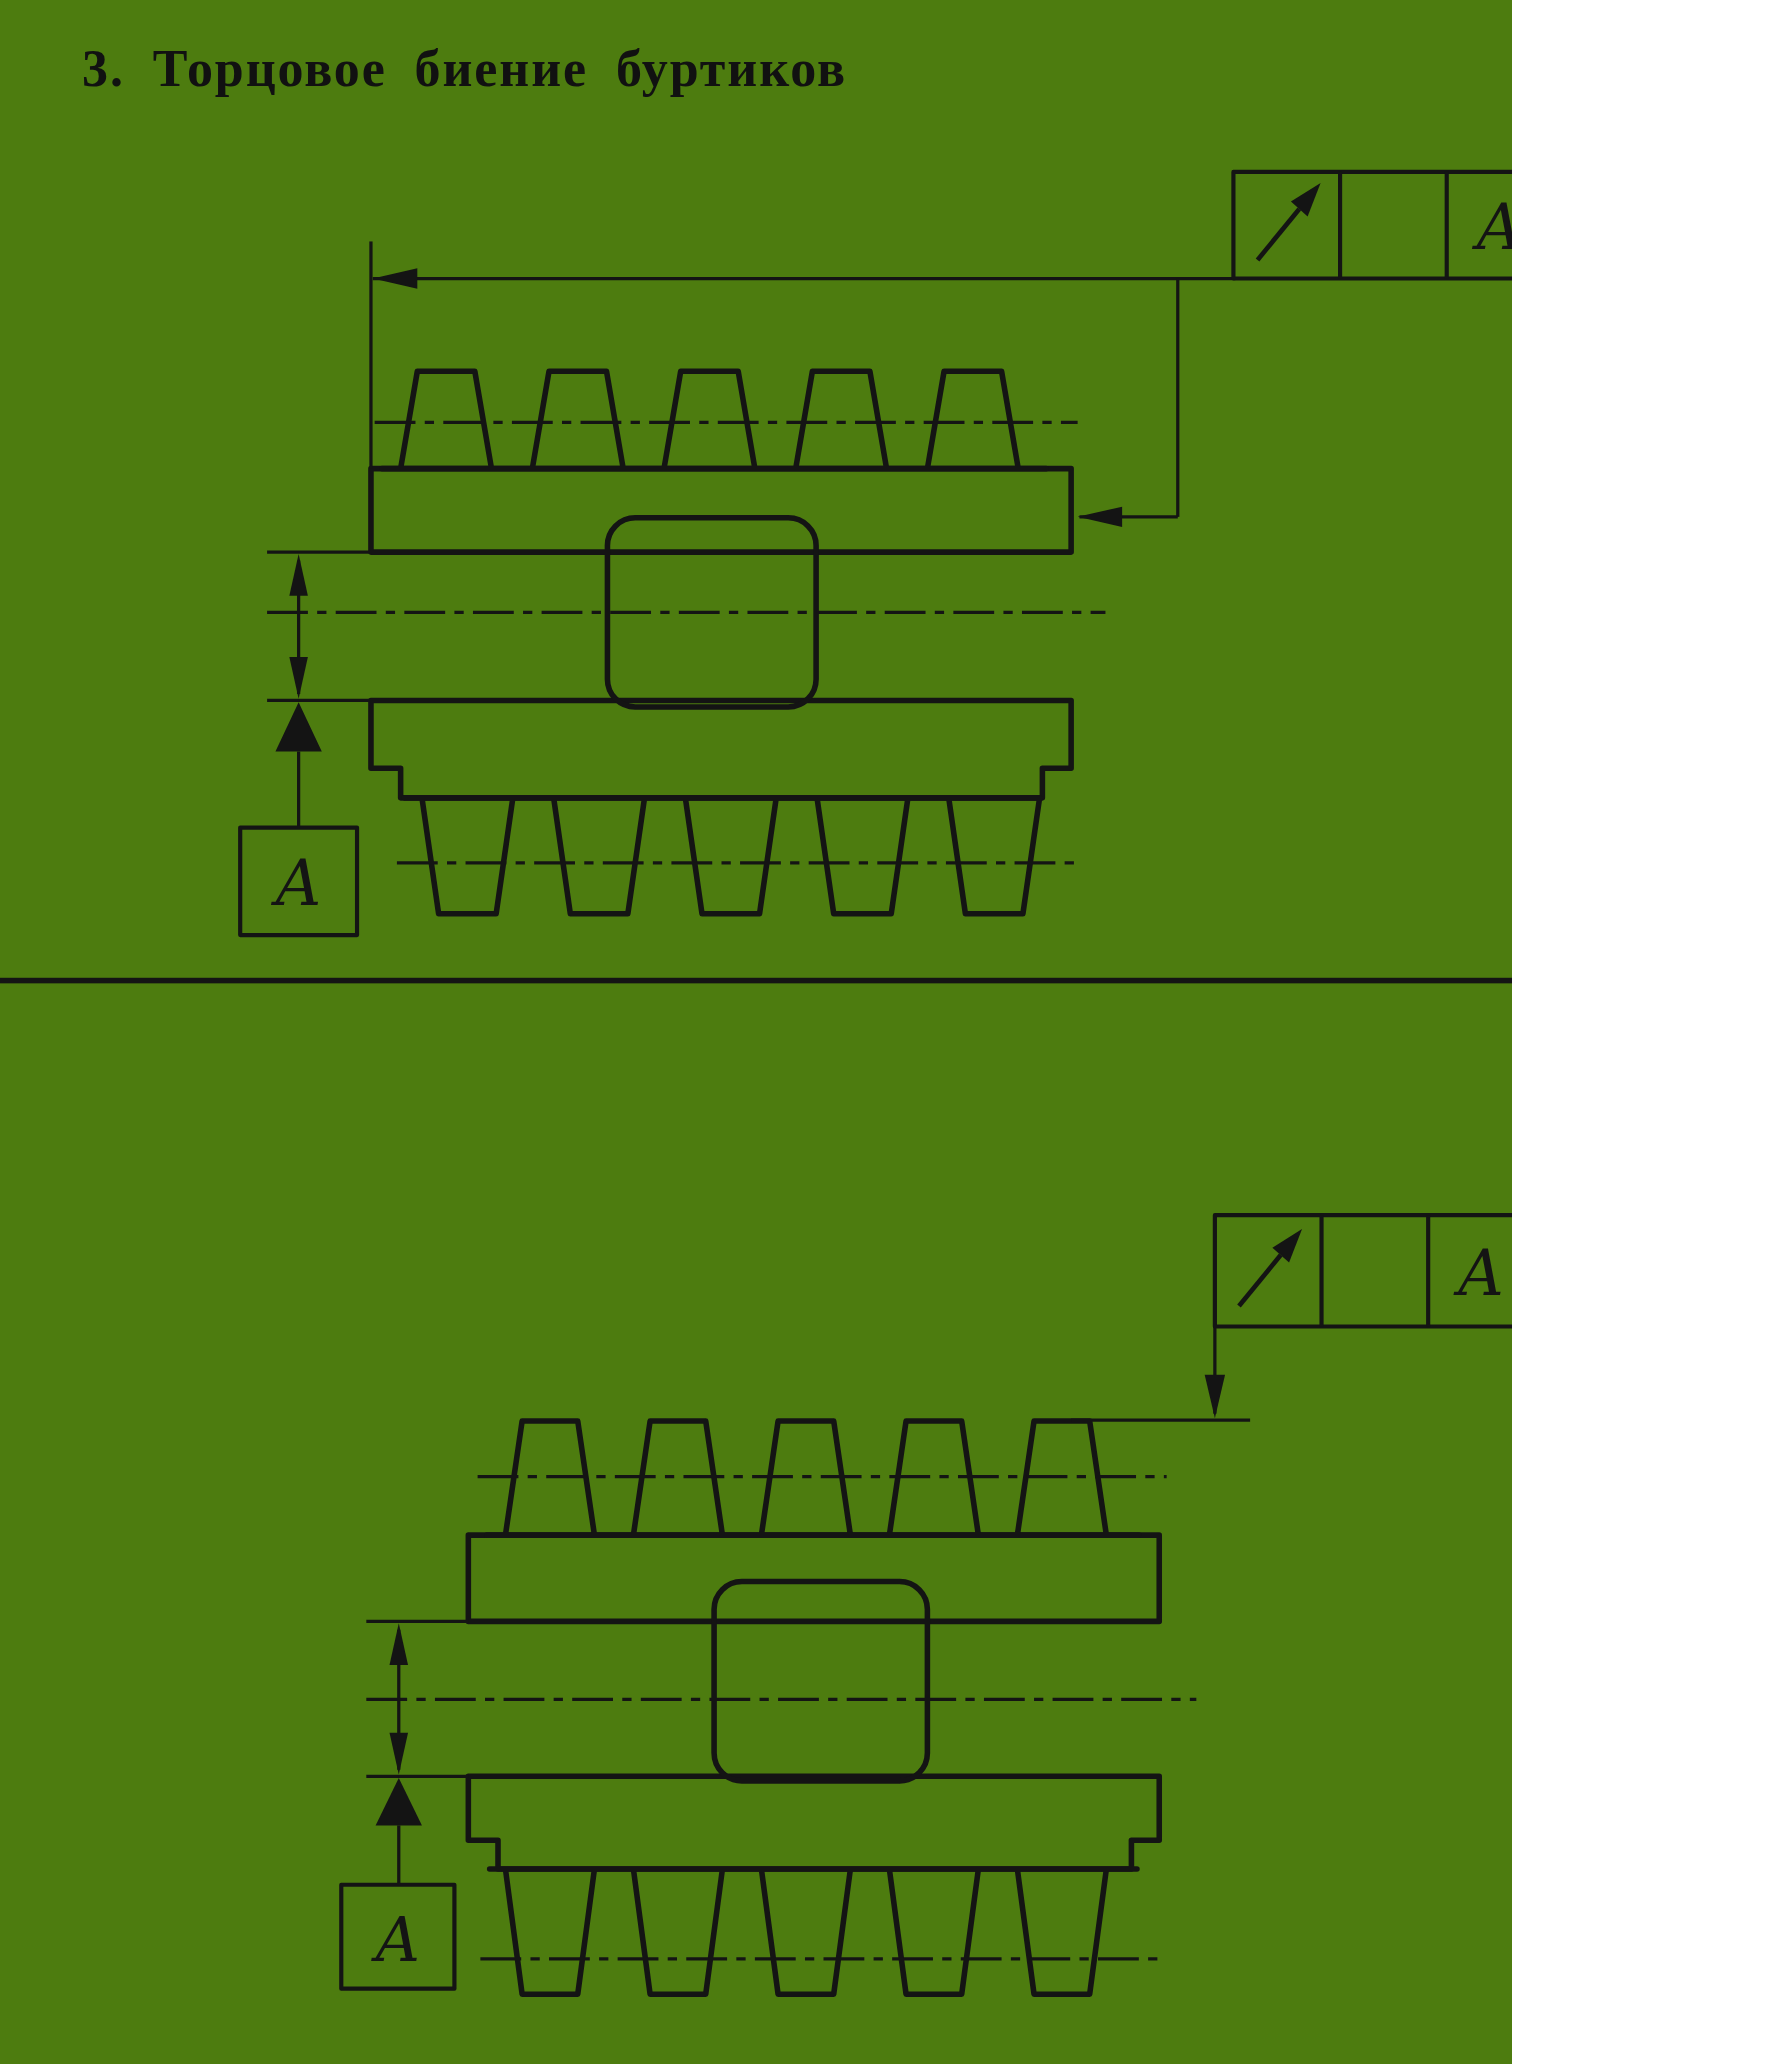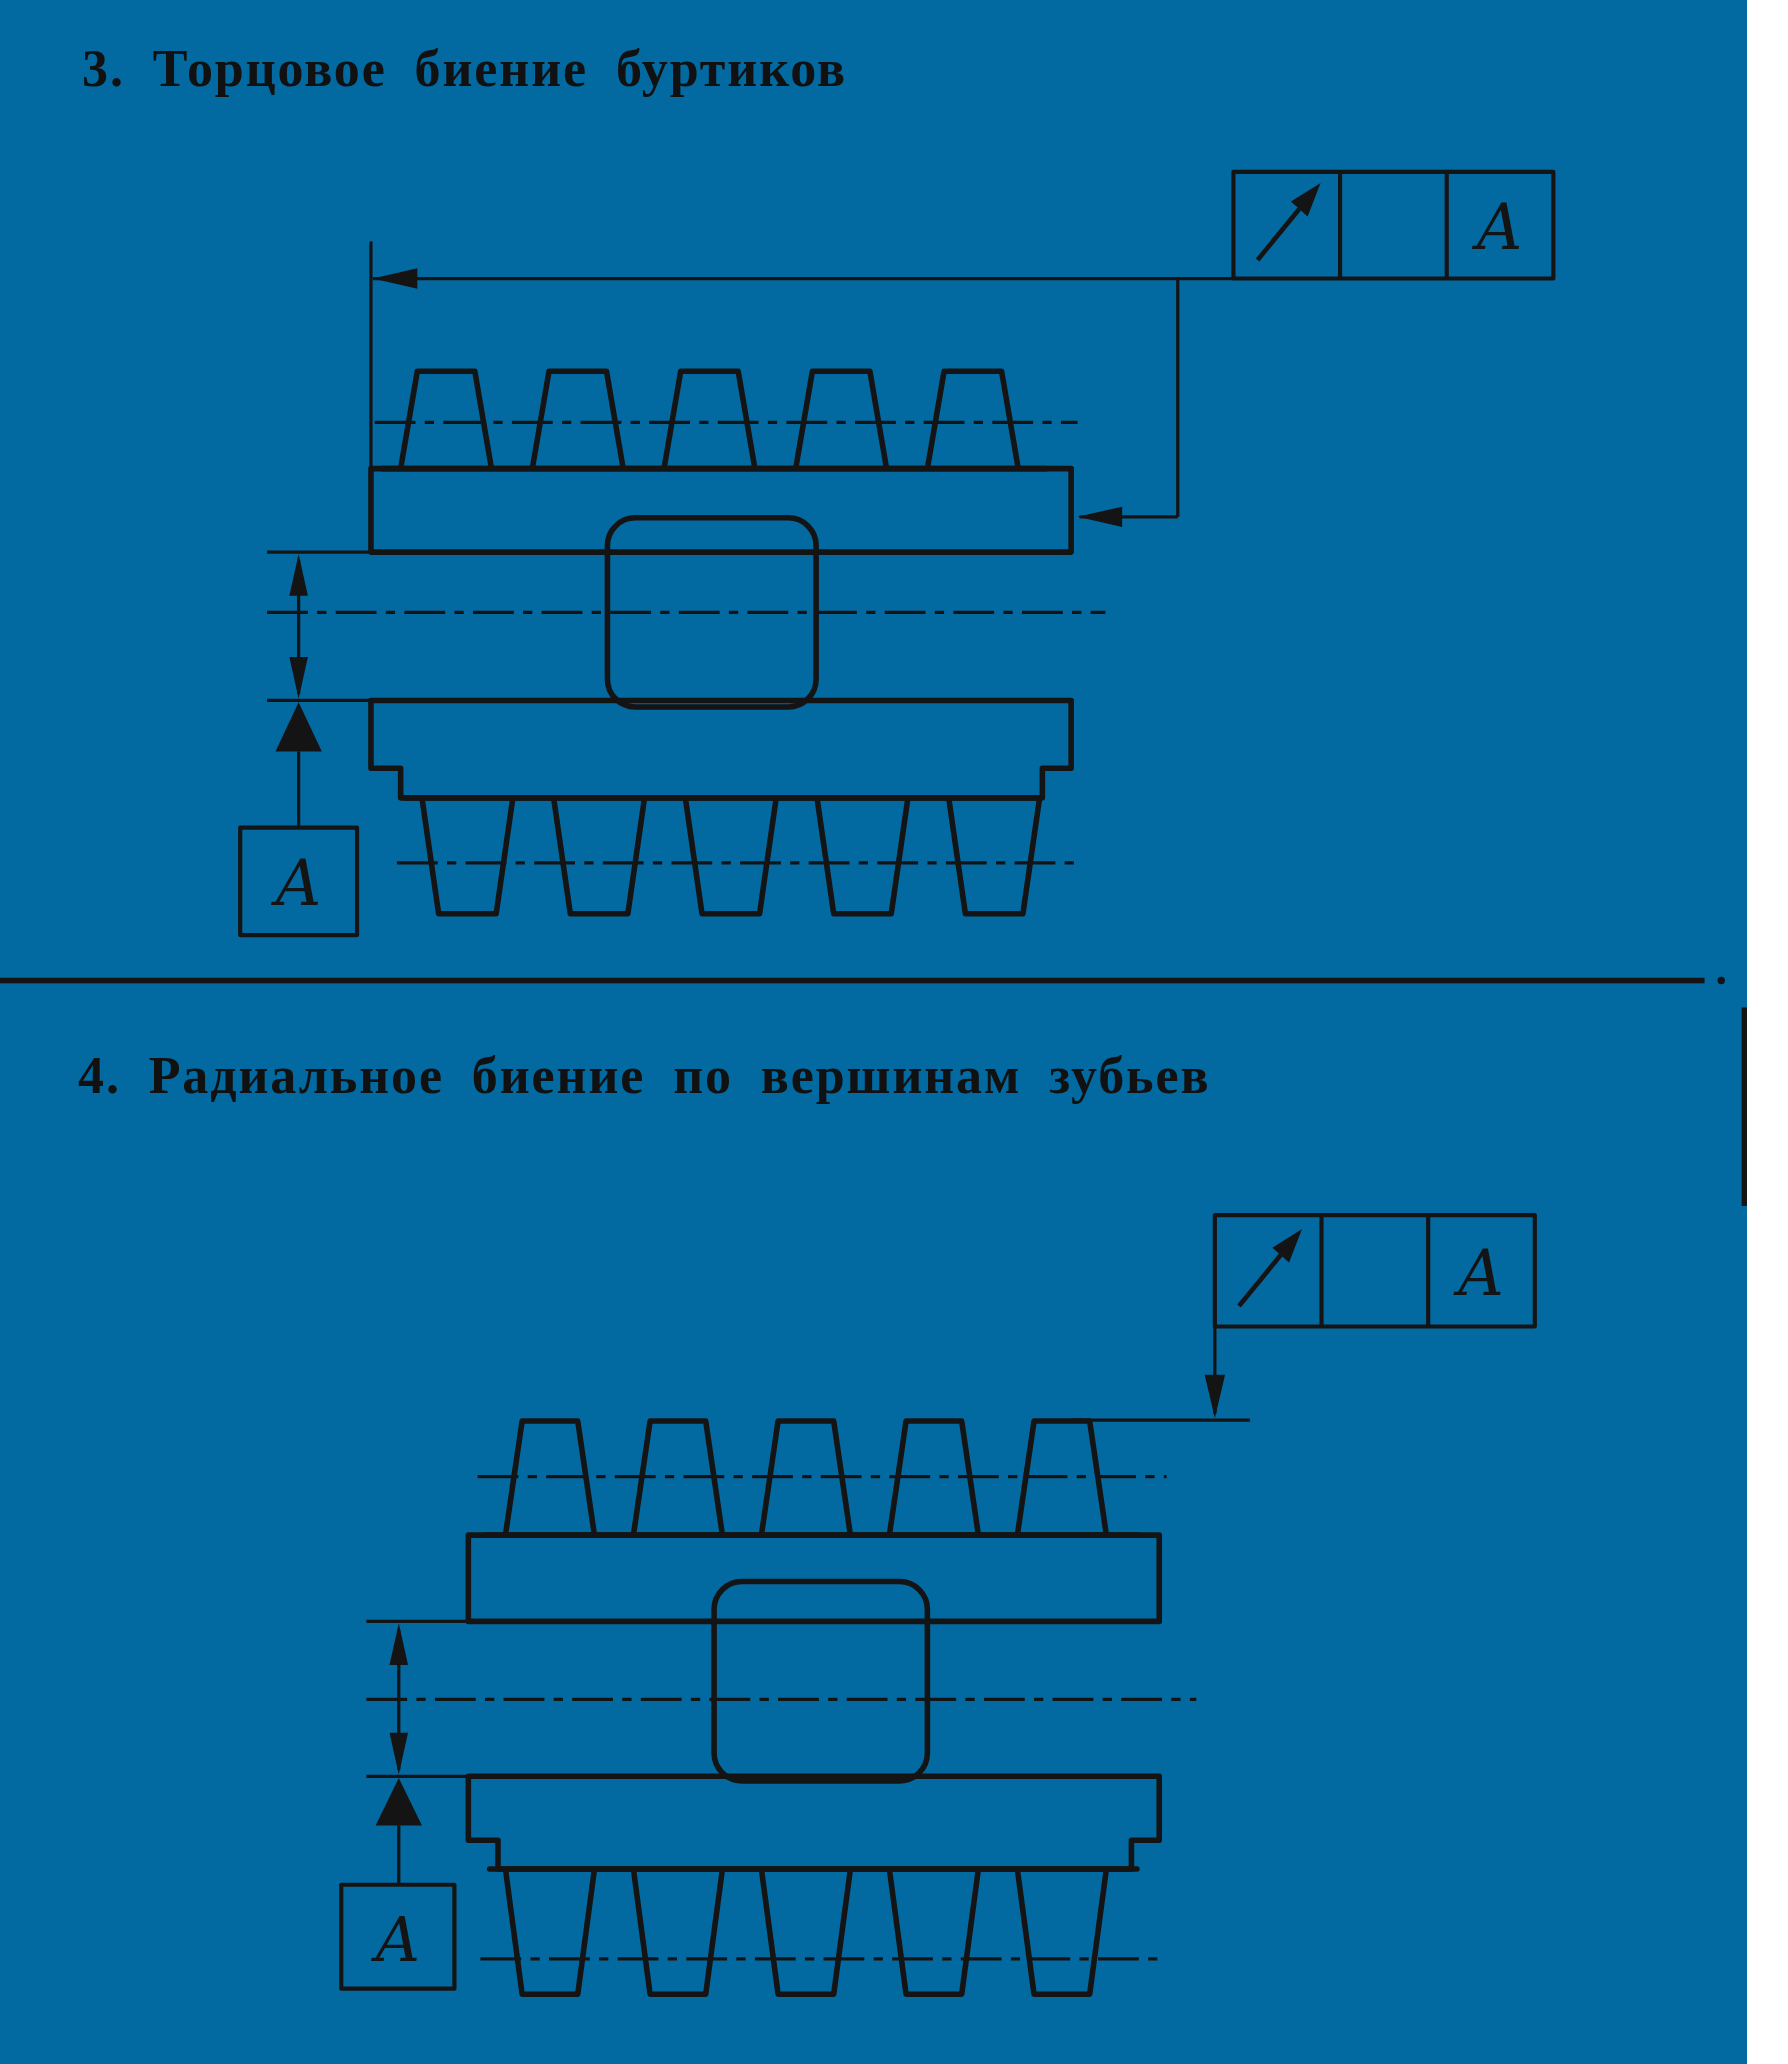--- a/index.html
+++ b/index.html
@@ -1,36 +1,35 @@
 <!DOCTYPE html>
 <html style="font-size:15px"><head>
 <meta charset="utf-8">
 <style>
   html,body { margin:0; padding:0; background:#ffffff; }
   .page {
-    position:relative; width:1747px; height:2065px; background:#0369a1;
+    position:relative; width:1512px; height:2065px; background:#4d7c0f;
     font-family:"Liberation Serif", serif; overflow:hidden;
   }
   .heading {
     position:absolute; font-weight:700; font-size:52px; color:#111;
     letter-spacing:1.9px; word-spacing:13px; white-space:nowrap;
   }
   #heading3 { left:82px; top:39px; }
   #heading4 { left:78px; top:1046px; }
   svg.canvas { position:absolute; left:0; top:0; }
   .drawn { stroke:#141414; fill:none; stroke-linejoin:round; }
 </style>
 </head>
 <body>
 
 <div class="page">
 
   <div class="heading" id="heading3">3. Торцовое биение буртиков</div>
 
-  <div class="heading" id="heading4">4. Радиальное биение по вершинам зубьев</div>
 
   <svg class="canvas" width="1788" height="2065" viewBox="0 0 1928 2226">
     <defs>
       <pattern id="hatch" width="24" height="24" patternUnits="userSpaceOnUse" patternTransform="rotate(-45)">
         <rect width="24" height="24" fill="#ffffff"></rect>
         <line x1="0" y1="12" x2="24" y2="12" stroke="#141414" stroke-width="4.5"></line>
       </pattern>
     </defs>
 
     <g>

